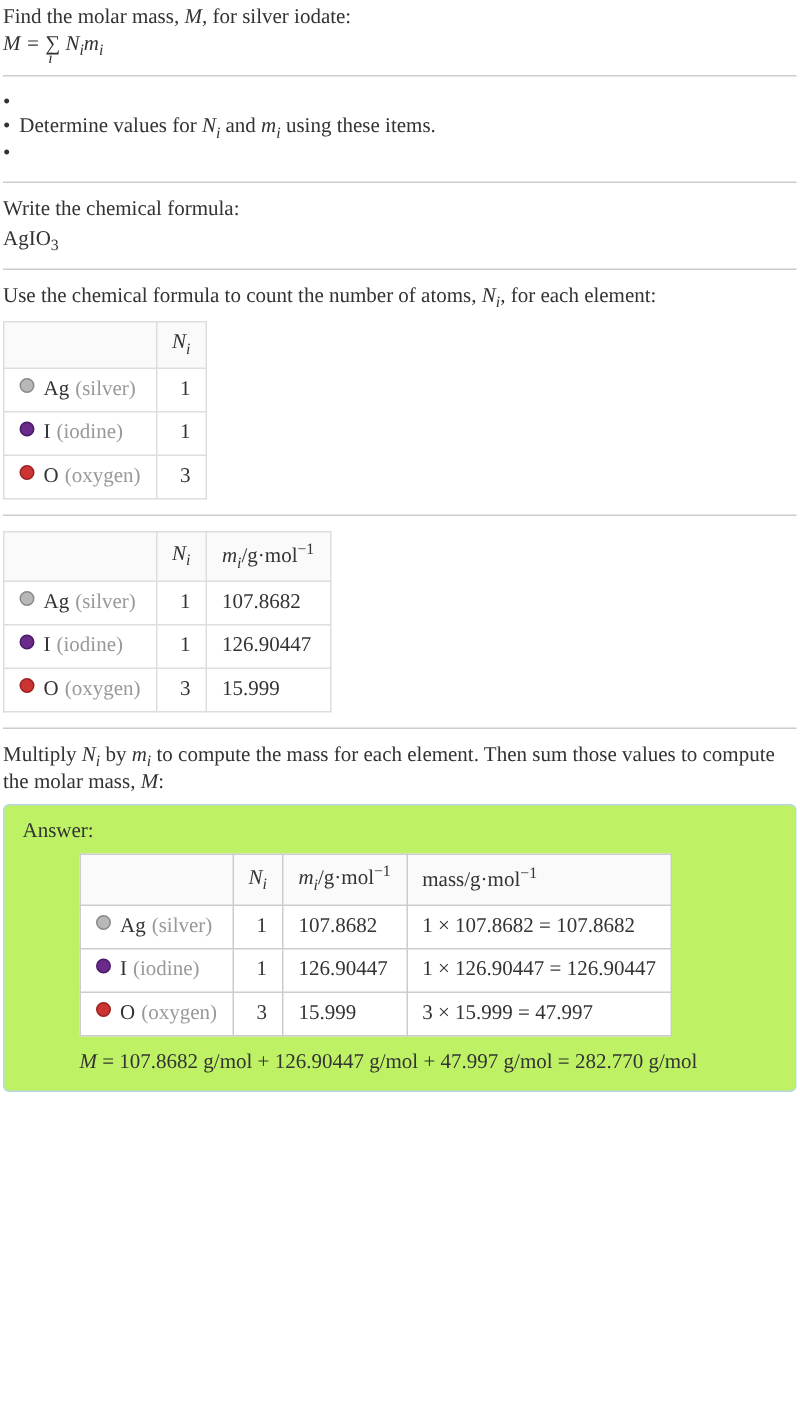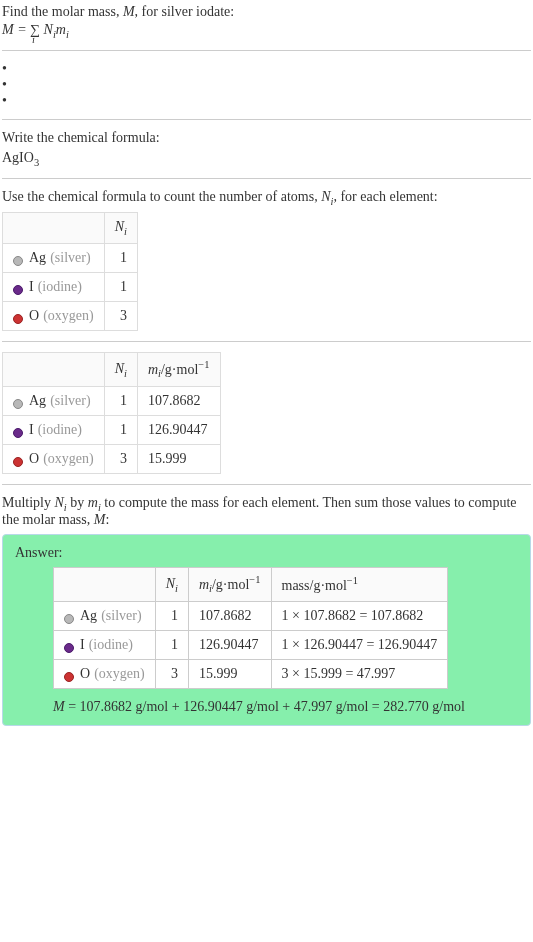--- a/index.html
+++ b/index.html
@@ -56,41 +56,41 @@
       padding: 6px 10px;
       text-align: left;
       font-weight: normal;
     }
     table th {
       background: #fafafa;
       font-family: Liberation Serif, serif;
     }
     .element-cell {
       display: flex;
-      align-items: flex-end;
+      align-items: flex-start;
     }
     .dot {
       width: 10px;
       height: 10px;
       border-radius: 50%;
       margin-right: 6px;
       flex-shrink: 0;
     }
     .dot-ag { background: #b8b8b8; border: 1px solid #888; }
     .dot-i { background: #6a2a8a; border: 1px solid #4a1a6a; }
     .dot-o { background: #cc3333; border: 1px solid #992222; }
     .element-secondary {
       color: #999;
       margin-left: 4px;
     }
     .num-right {
       text-align: right !important;
     }
     .answer-box {
-      background: #86efac;
+      background: #bef264;
       border: 1px solid #b8d8e8;
       border-radius: 4px;
       padding: 10px 12px;
       margin-top: 6px;
     }
     .answer-label {
       margin-bottom: 6px;
     }
     .answer-content {
       padding-left: 38px;
@@ -121,20 +121,23 @@
 
 <hr>
 
 <div class="section">
   <div class="plan-list">
     <div class="plan-item">
       <span class="plan-bullet">•</span>
     </div>
     <div class="plan-item">
       <span class="plan-bullet">•</span>
+      <span>
+        <span>Determine values for </span><span class="italic-var">N</span><span class="sub italic-var">i</span><span> and </span><span class="italic-var">m</span><span class="sub italic-var">i</span><span> using these items.</span>
+      </span>
     </div>
     <div class="plan-item">
       <span class="plan-bullet">•</span>
     </div>
   </div>
 </div>
 
 <hr>
 
 <div class="section">

